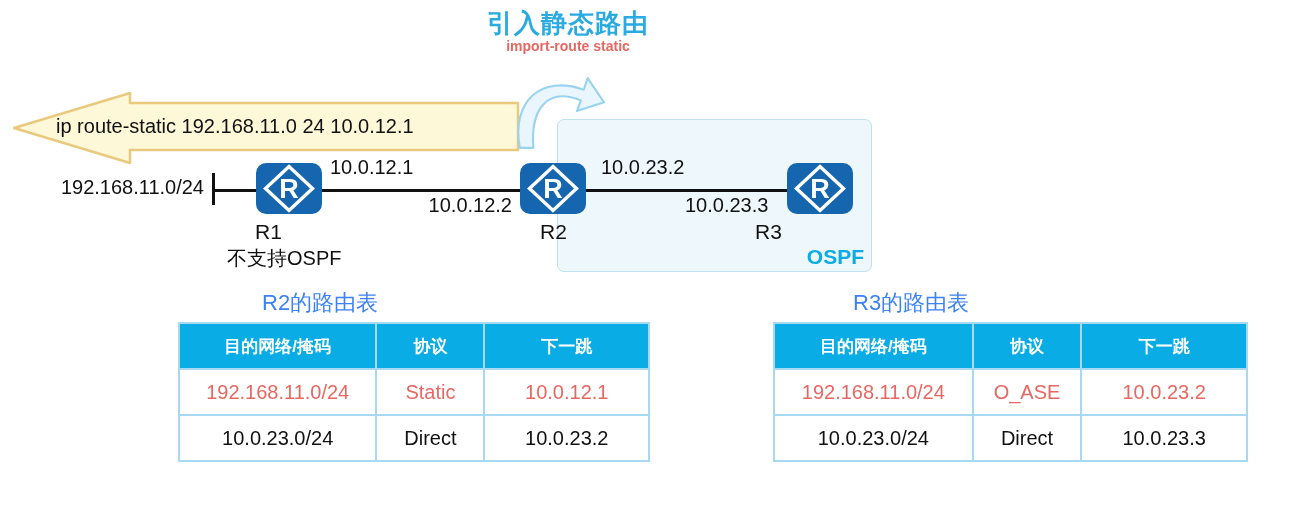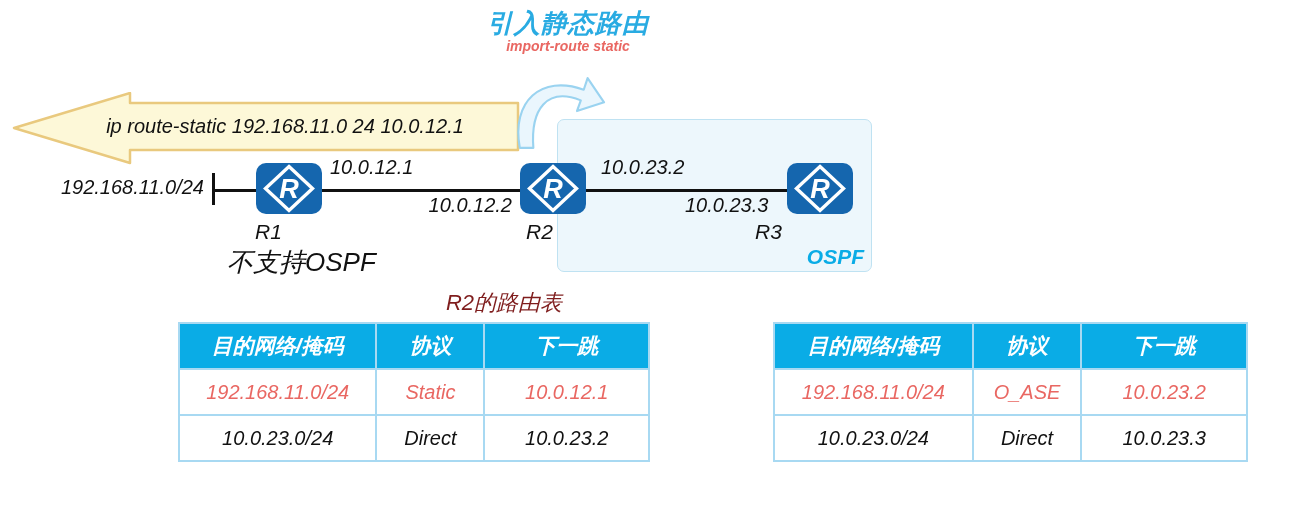--- a/index.html
+++ b/index.html
@@ -7,21 +7,20 @@
   body {
     font-family: "Liberation Sans", "DejaVu Sans", sans-serif;
     color: #1a1a1a;
   }
   .canvas {
     position: relative;
     width: 1305px;
     height: 522px;
     background: #ffffff;
     overflow: hidden;
-    font-style: italic;
   }
 
   
   .title-zh {
     position: absolute; left: 418px; top: 6px; width: 300px;
     text-align: center; font-size: 26px; font-weight: bold;
     color: #29ABE2; letter-spacing: 1px;
   }
   .title-en {
     position: absolute; left: 418px; top: 38px; width: 300px;
@@ -36,21 +35,21 @@
   }
 
   
   .banner {
     position: absolute; left: 12px; top: 92px;
     width: 508px; height: 76px; z-index: 2;
   }
   .banner svg { position: absolute; inset: 0; width: 100%; height: 100%; }
   .banner-text {
     position: absolute; left: 44px; right: 6px; top: 11px; height: 56px;
-    line-height: 47px; text-align: center;
+    line-height: 47px; text-align: left;
     font-size: 20px; color: #111111; white-space: nowrap;
   }
 
   
   .ospf-zone {
     position: absolute; left: 557px; top: 119px;
     width: 315px; height: 153px;
     background: #EDF7FC; border: 1.5px solid #BFE2F2;
     border-radius: 7px; z-index: 0;
   }
@@ -70,58 +69,58 @@
   .router { position: absolute; width: 68px; height: 53px; z-index: 2; }
   .router svg { width: 100%; height: 100%; display: block; }
   .router-r1 { left: 255px; top: 162px; }
   .router-r2 { left: 519px; top: 162px; }
   .router-r3 { left: 786px; top: 162px; }
   .router-label {
     position: absolute; width: 68px; text-align: left; top: 220px;
     font-size: 21px; color: #111111; z-index: 2;
   }
   .rl-r1 { left: 255px; }
-  .rl-r2 { left: 526px; }
+  .rl-r2 { left: 540px; }
   .rl-r3 { left: 755px; }
 
   
   .net-label {
     position: absolute; font-size: 20px; color: #111111;
     white-space: nowrap; z-index: 2;
   }
   .lan-label   { left: 44px;  top: 176px; width: 160px; text-align: right; }
   .if-12-1     { left: 330px; top: 156px; }
   .if-12-2     { left: 422px; top: 194px; width: 90px; text-align: right; }
   .if-23-2     { left: 601px; top: 156px; }
   .if-23-3     { left: 685px; top: 194px; }
   .note-r1 {
     position: absolute; left: 227px; top: 245px;
-    font-size: 26px; color: #111111; z-index: 2;
+    font-size: 20px; color: #111111; z-index: 2;
   }
 
   
   .table-title {
-    position: absolute; top: 288px; width: 300px; text-align: right;
-    font-size: 22px; color: #7f1d1d;
+    position: absolute; top: 288px; width: 300px; text-align: left;
+    font-size: 22px; color: #3b82f6;
   }
   .tt-r2 { left: 262px; }
   .tt-r3 { left: 853px; }
 
   .route-table {
     position: absolute; top: 322px; border-collapse: collapse;
     table-layout: fixed; background: #ffffff;
   }
   .rt-r2 { left: 178px; width: 472px; }
   .rt-r3 { left: 773px; width: 475px; }
   .route-table th, .route-table td {
     border: 2px solid #A8D9F2; text-align: center; white-space: nowrap;
   }
   .route-table th {
     height: 46px; background: #0AACE6; color: #ffffff;
-    font-size: 21px; font-weight: bold;
+    font-size: 17px; font-weight: bold;
     border-color: #A8D9F2;
   }
   .route-table td { height: 46px; font-size: 20px; color: #111111; }
   .route-table tr.hl td { color: #E96762; }
   .col-dest  { width: 42%; }
   .col-proto { width: 23%; }
   .col-next  { width: 35%; }
 </style>
 </head>
 <body>
@@ -206,20 +205,21 @@
         <td>10.0.12.1</td>
       </tr>
       <tr>
         <td>10.0.23.0/24</td>
         <td>Direct</td>
         <td>10.0.23.2</td>
       </tr>
     </tbody>
   </table>
 
+  <div class="table-title tt-r3">R3的路由表</div>
   <table class="route-table rt-r3">
     <colgroup>
         <col class="col-dest">
         <col class="col-proto">
         <col class="col-next">
       </colgroup>
     <thead>
       <tr>
         <th>目的网络/掩码</th>
         <th>协议</th>

